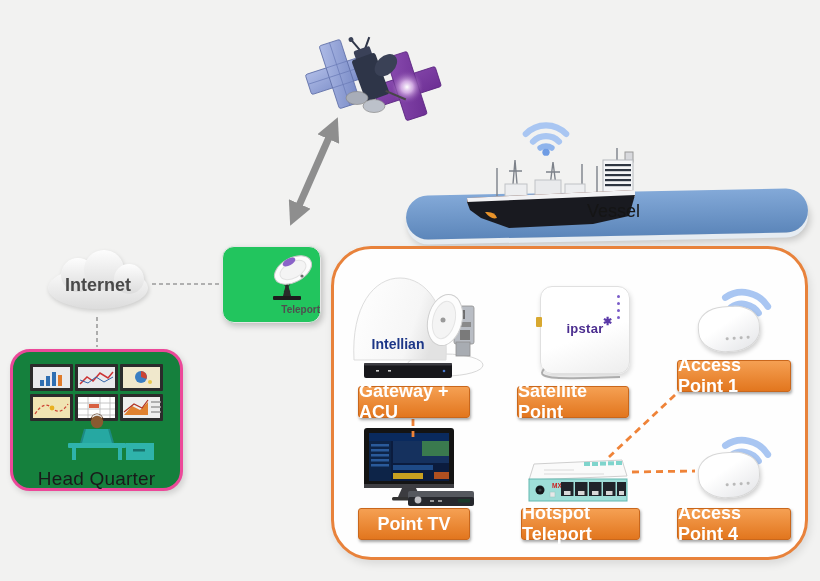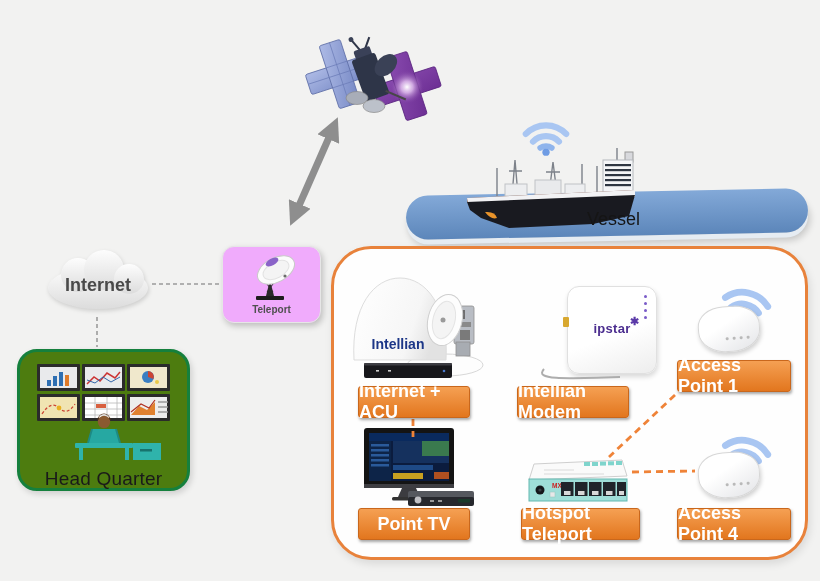--- a/index.html
+++ b/index.html
@@ -1,38 +1,38 @@
 <!DOCTYPE html>
 <html><head>
 <meta charset="utf-8">
 <style>
   html,body{margin:0;padding:0;}
   body{font-family:"Liberation Sans",sans-serif;background:#e9e9e8;}
   .stage{position:relative;width:820px;height:581px;background:#F2F2F1;overflow:hidden;}
   .abs{position:absolute;}
   
-  .teleport-box{left:222px;top:246px;width:97px;height:75px;background:#f0abfc;border:1px solid #e6e6e6;
-    border-radius:12px;box-shadow:2px 3px 6px rgba(0,0,0,.22);z-index:2;text-align:center;}
+  .teleport-box{left:222px;top:246px;width:97px;height:75px;background:#22c55e;border:1px solid #e6e6e6;
+    border-radius:12px;box-shadow:2px 3px 6px rgba(0,0,0,.22);z-index:2;text-align:right;}
   .teleport-label{font-size:10px;font-weight:bold;color:#4f4f4f;margin-top:-2px;}
-  .hq-box{left:10px;top:349px;width:167px;height:136px;background:#4d7c0f;border:3px solid #15803d;
-    border-radius:20px;box-shadow:2px 3px 6px rgba(0,0,0,.15);z-index:2;text-align:center;margin-left:7px;}
+  .hq-box{left:10px;top:349px;width:167px;height:136px;background:#15803d;border:3px solid #ec4899;
+    border-radius:20px;box-shadow:2px 3px 6px rgba(0,0,0,.15);z-index:2;text-align:center;}
   .hq-label{font-size:19px;color:#1a1a1a;margin-top:0px;letter-spacing:.2px;}
   .orange-container{left:331px;top:246px;width:471px;height:308px;background:#FEFEFE;
     border:3px solid #E8823B;border-radius:40px;box-shadow:2px 4px 8px rgba(0,0,0,.10);z-index:1;}
   
   .platform{left:406px;top:192px;width:402px;height:44px;border-radius:24px;
     background:linear-gradient(#83A9D8,#5C86BA);transform:rotate(-1.1deg);
     box-shadow:0 5px 0 #E6ECF2, 2px 8px 7px rgba(0,0,0,.18);z-index:1;}
-  .vessel-label{left:587px;top:209px;font-size:18px;color:#151515;z-index:3;}
+  .vessel-label{left:587px;top:201px;font-size:18px;color:#151515;z-index:3;}
   
   .dev-label{position:absolute;height:30px;display:flex;align-items:center;justify-content:center;
     background:linear-gradient(#F5A053,#E2761E);border:1px solid #C9671C;border-radius:3px;
     box-shadow:1px 2px 3px rgba(0,0,0,.35);color:#fff;font-weight:bold;font-size:18px;z-index:4;}
   
-  .modem{left:567px;top:286px;width:88px;height:86px;background:linear-gradient(160deg,#ffffff 55%,#ededed);
+  .modem{left:540px;top:286px;width:88px;height:86px;background:linear-gradient(160deg,#ffffff 55%,#ededed);
     border:1px solid #e0e0e0;border-radius:12px;box-shadow:1px 3px 5px rgba(0,0,0,.15);z-index:2;}
   .modem-brand{position:absolute;left:0;right:0;top:34px;text-align:center;
     color:#4B2D8F;font-weight:bold;font-size:13px;letter-spacing:.3px;}
   .modem-star{position:absolute;left:62px;top:28px;color:#5B3AA8;font-size:11px;font-weight:bold;}
   .modem-led{position:absolute;width:3px;height:3px;border-radius:50%;background:#7A5CC8;right:9px;}
   .modem-jack{position:absolute;left:-5px;top:30px;width:6px;height:10px;background:#D8A830;border-radius:1px;}
   
   .ap-device{width:60px;height:44px;border-radius:42% 42% 46% 46%;
     background:linear-gradient(150deg,#ffffff 40%,#e3e4e7);border:1px solid #d7d7d7;
     box-shadow:1px 3px 4px rgba(0,0,0,.18);transform:rotate(-4deg);z-index:2;}
@@ -321,20 +321,20 @@
     <path d="M24,41.5 A10.5,10.5 0 0 1 36,41.5" stroke="#8FB4EC" stroke-width="6" fill="none" stroke-linecap="round"></path>
     <circle cx="30" cy="46" r="4" fill="#6F9CE4"></circle>
   </svg>
   <div class="abs ap-device" style="left:698px;top:452px">
     <div class="ap-dot" style="left:26px"></div>
     <div class="ap-dot" style="left:33px"></div>
     <div class="ap-dot" style="left:40px"></div>
     <div class="ap-dot" style="left:47px"></div>
   </div>
 
-  <div class="dev-label" style="left:358px;top:386px;width:110px">Internet + ACU</div>
-  <div class="dev-label" style="left:517px;top:386px;width:110px">Intellian Modem</div>
+  <div class="dev-label" style="left:358px;top:386px;width:110px">Gateway + ACU</div>
+  <div class="dev-label" style="left:517px;top:386px;width:110px">Satellite Point</div>
   <div class="dev-label" style="left:677px;top:360px;width:112px">Access Point 1</div>
   <div class="dev-label" style="left:358px;top:508px;width:110px">Point TV</div>
   <div class="dev-label" style="left:521px;top:508px;width:117px">Hotspot Teleport</div>
   <div class="dev-label" style="left:677px;top:508px;width:112px">Access Point 4</div>
 
 </div>
 
 </body></html>

